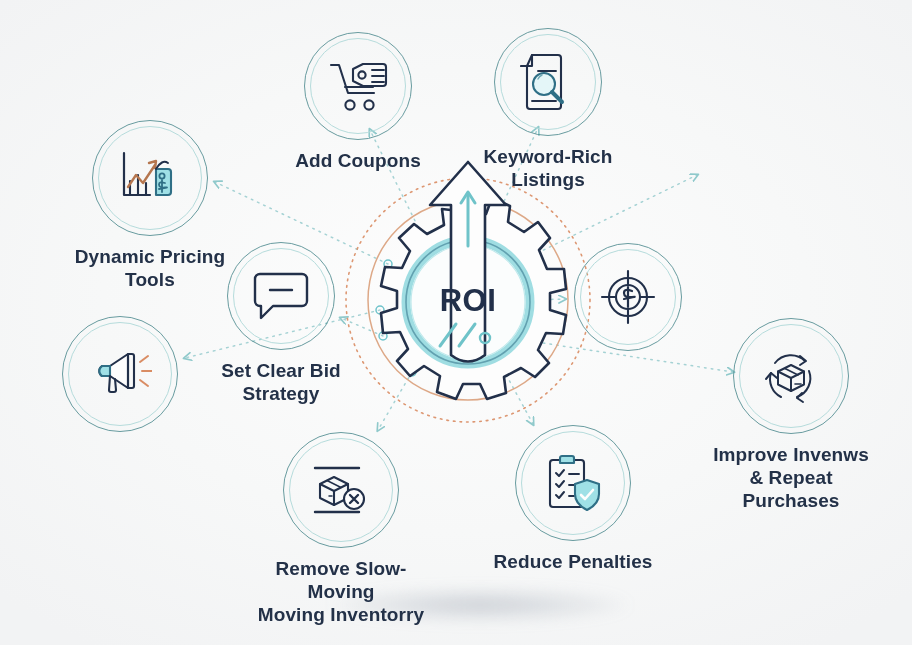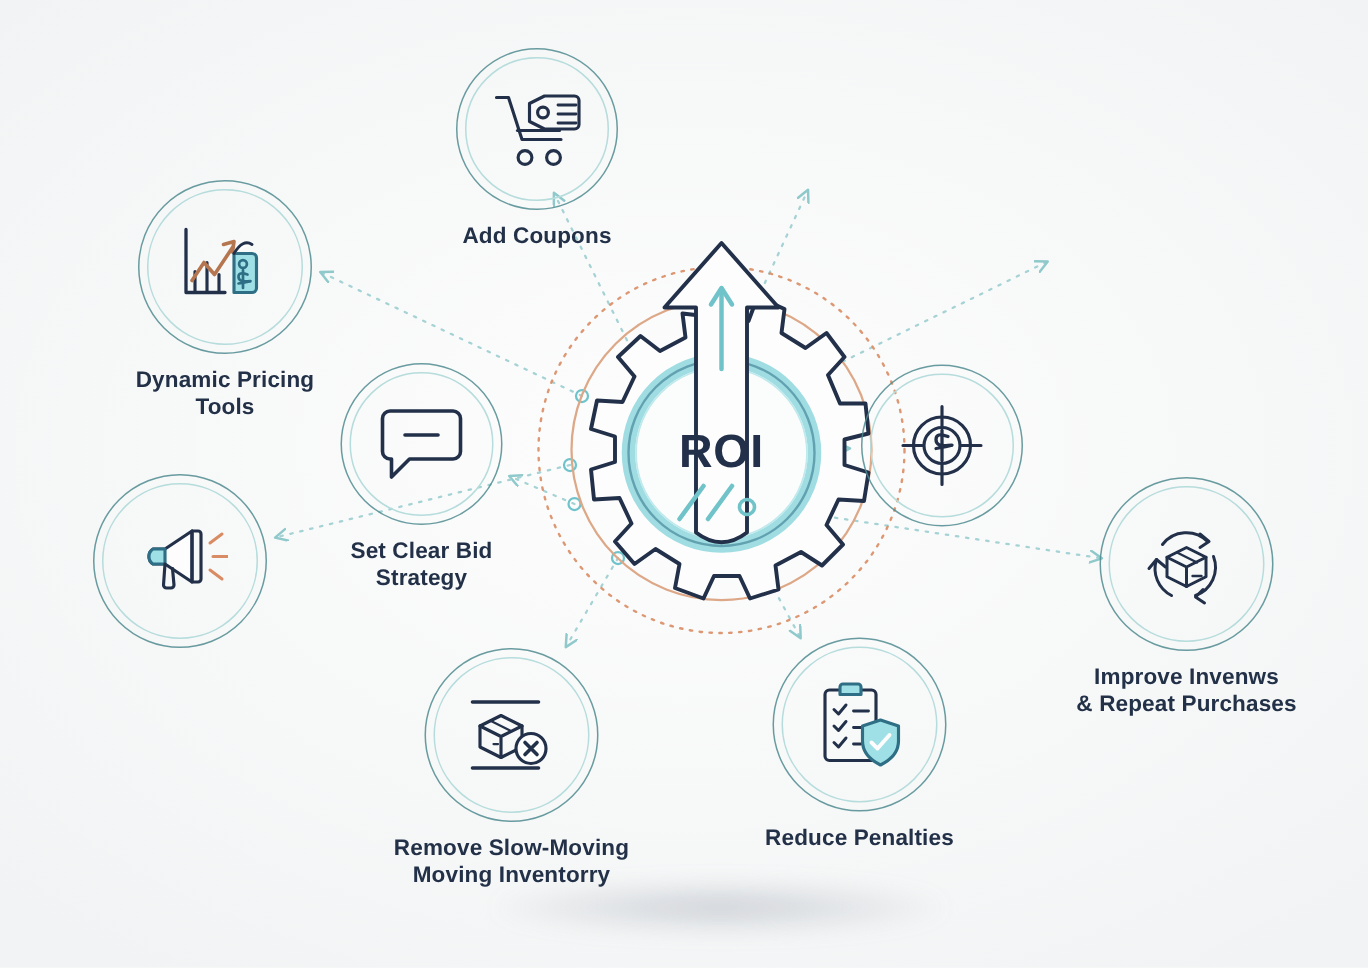--- a/index.html
+++ b/index.html
@@ -70,31 +70,31 @@
   .glyph {
     position: absolute;
     inset: 0;
     display: flex;
     align-items: center;
     justify-content: center;
   }
   .glyph svg { display: block; }
   .node .label {
     margin-top: 9px;
-    font-size: 15px;
+    font-size: 19px;
     font-weight: bold;
     line-height: 1.22;
     color: #233148;
     letter-spacing: .1px;
     white-space: pre-line;
   }
   
   #hub {
     position: absolute;
-    left: 481px;
+    left: 468px;
     top: 300px;
     width: 300px;
     height: 300px;
     margin-left: -150px;
     margin-top: -150px;
   }
   #hub svg { display: block; }
   #hub .roi-text {
     position: absolute;
     left: 0;
@@ -217,20 +217,38 @@
           <circle cx="42" cy="48" r="4.6"></circle>
           <path d="M26 12 l10 -5 h20 a3 3 0 0 1 3 3 v16 a3 3 0 0 1 -3 3 h-20 l-10 -5 z"></path>
           <circle cx="35" cy="18" r="3.6"></circle>
           <path d="M45 13 h12 M45 19 h12 M45 25 h12" stroke-width="1.9"></path>
         </svg>
       </div>
     </div>
     <div class="label">Add Coupons</div>
   </div>
 
+  <div class="node" style="left:548px; top:28px;">
+    <div class="disc">
+      <div class="ring-outer"></div>
+      <div class="ring-inner"></div>
+      <div class="glyph">
+        <svg width="56" height="62" viewBox="0 0 56 62" fill="none" stroke="#22304a" stroke-width="2.1" stroke-linecap="round" stroke-linejoin="round">
+          <path d="M12 4 h26 a3 3 0 0 1 3 3 v48 a3 3 0 0 1 -3 3 h-28 a3 3 0 0 1 -3 -3 v-40 z"></path>
+          <path d="M12 4 v11 h-11"></path>
+          <path d="M18 20 h18 M12 50 h24" stroke-width="1.9"></path>
+          <circle cx="24" cy="33" r="11" stroke="#2f6f86" fill="#e4f6f8"></circle>
+          <path d="M32 41 l10 10" stroke="#2f6f86" stroke-width="4"></path>
+          <path d="M18 28 a8 8 0 0 1 4 -4" stroke-width="1.4" stroke="#6fa8b5"></path>
+        </svg>
+      </div>
+    </div>
+    <div class="label">Keyword-Rich
+Listings</div>
+  </div>
 
 
   <div class="node" style="left:628px; top:243px;">
     <div class="disc">
       <div class="ring-outer"></div>
       <div class="ring-inner"></div>
       <div class="glyph">
         <svg width="58" height="58" viewBox="0 0 58 58" fill="none" stroke="#22304a" stroke-width="2.1" stroke-linecap="round" stroke-linejoin="round">
           <circle cx="29" cy="29" r="19"></circle>
           <circle cx="29" cy="29" r="12"></circle>

